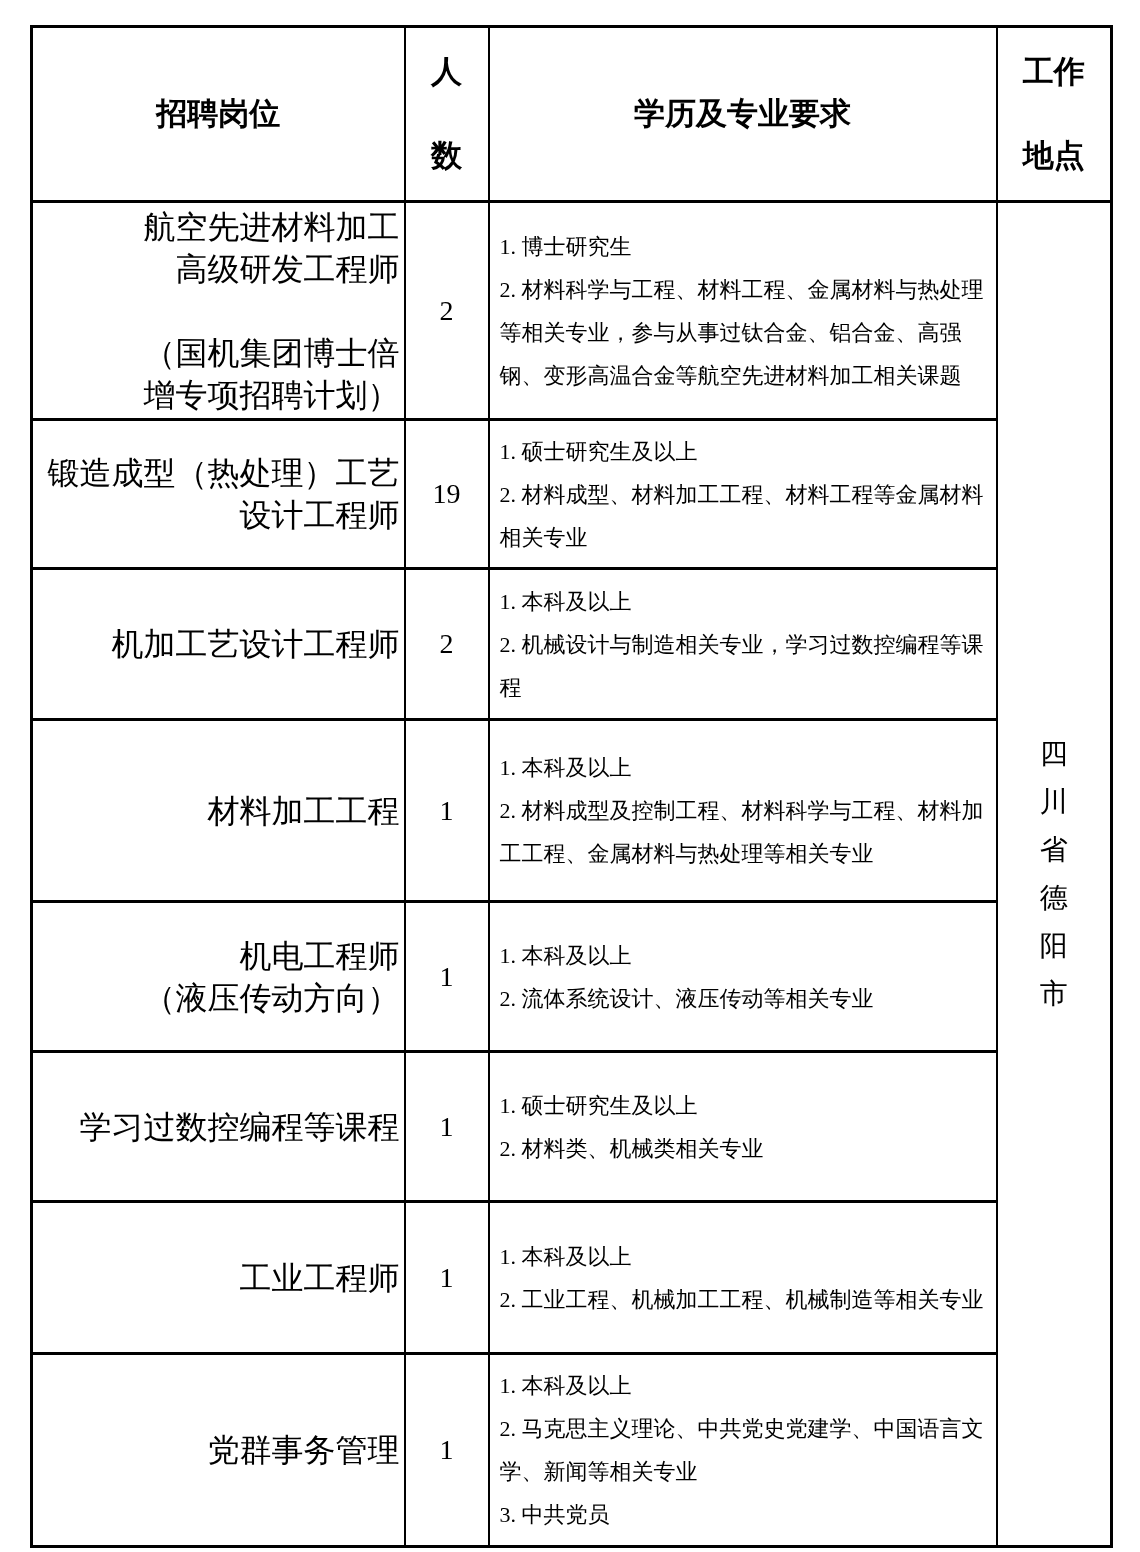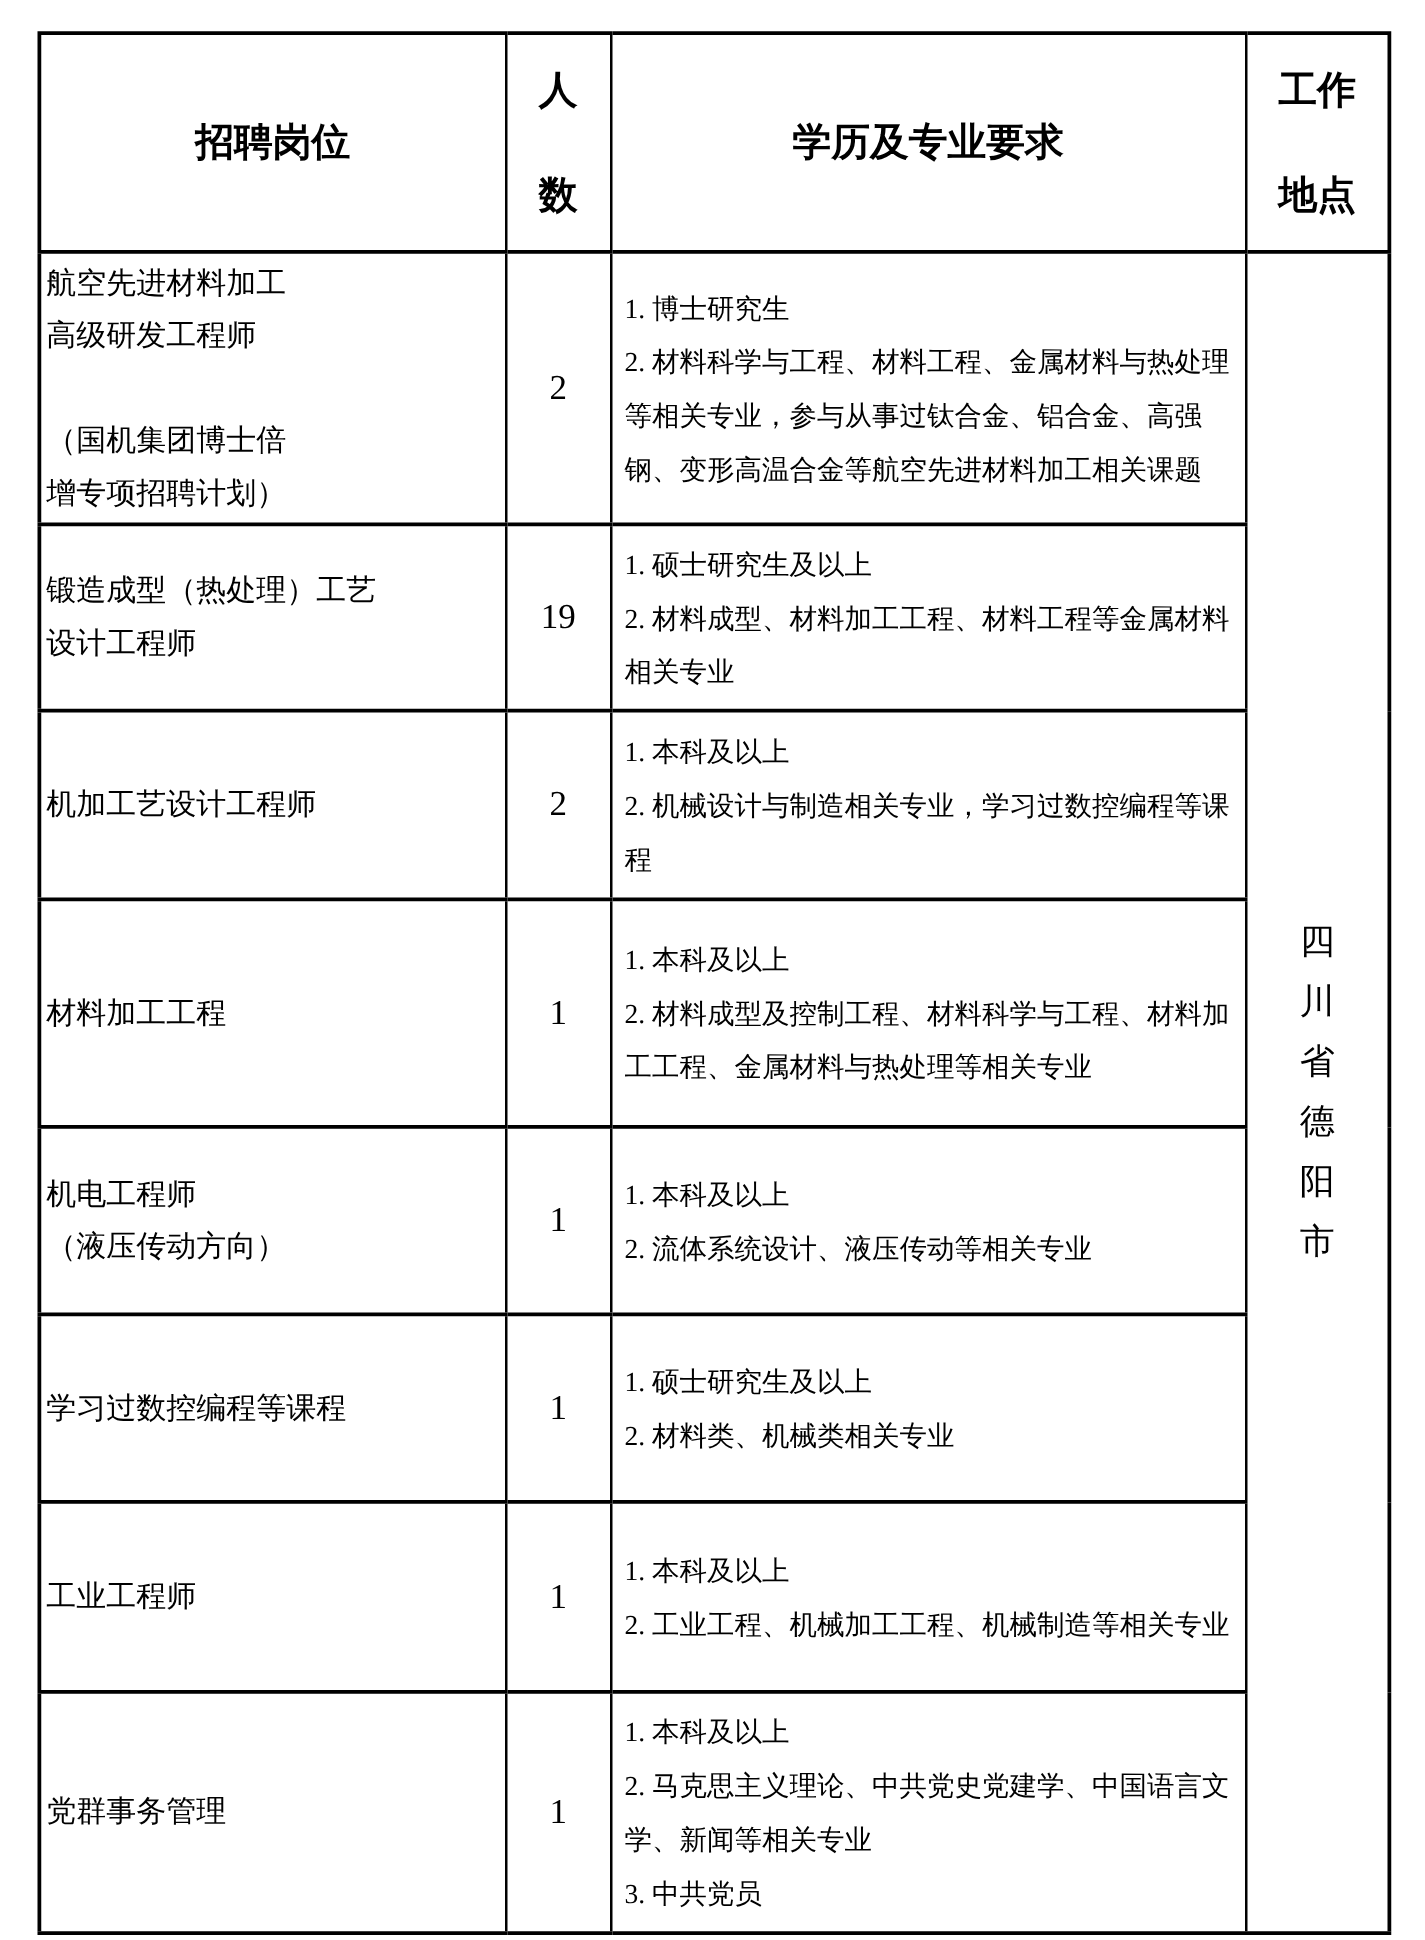--- a/index.html
+++ b/index.html
@@ -44,22 +44,22 @@
     text-align: center;
     vertical-align: middle;
     white-space: pre-line;
     line-height: 44px;
     padding: 0;
   }
   th.hdr.stacked {
     line-height: 84px;
   }
   td.pos {
-    font-size: 24px;
-    text-align: left;
+    font-size: 32px;
+    text-align: right;
     vertical-align: middle;
     white-space: pre-line;
     line-height: 42px;
     padding: 2px 4px;
   }
   td.cnt {
     font-size: 28px;
     text-align: center;
     vertical-align: middle;
     padding: 0;

